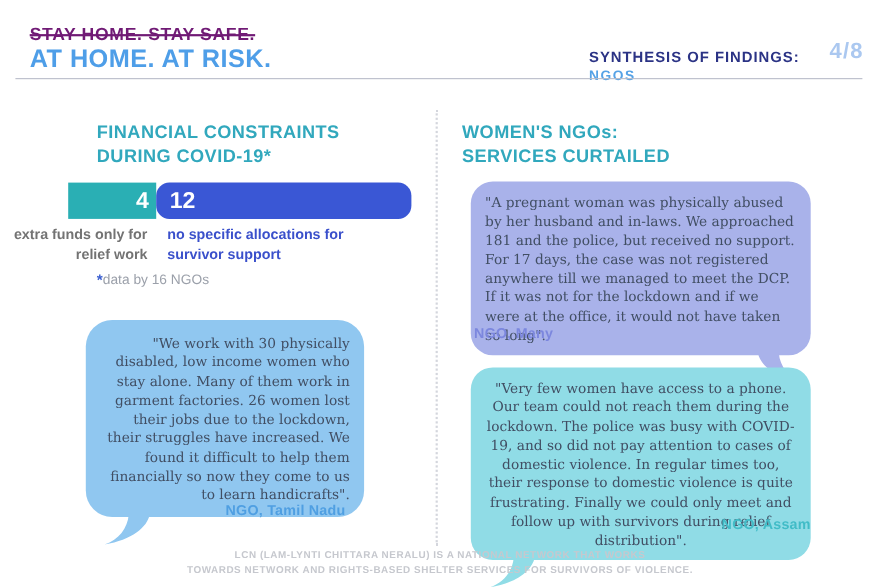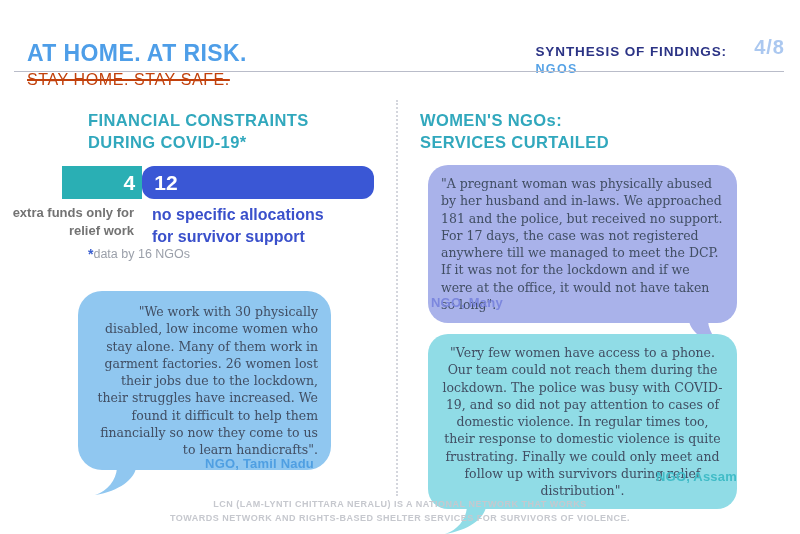--- a/index.html
+++ b/index.html
@@ -8,25 +8,24 @@
     position: relative;
     width: 800px; height: 534px;
     background: #ffffff;
     font-family: "Liberation Sans", sans-serif;
     overflow: hidden;
     margin: 0 auto;
   }
   
   .strike-title {
     position: absolute; left: 27px; top: 23px;
-    font-size: 16px; font-weight: normal; letter-spacing: .6px;
-    color: #c2410c;
+    font-size: 16px; font-weight: bold; letter-spacing: .6px;
+    color: #701a75;
     text-decoration: line-through;
     text-decoration-thickness: 2px;
-    margin-top: 48px;
   }
   .main-title {
     position: absolute; left: 27px; top: 40px;
     font-size: 23px; font-weight: bold; letter-spacing: .4px;
     color: #4e9ee8;
   }
   .header-right {
     position: absolute; right: 73px; top: 30px; text-align: left; margin-top: 14px;
   }
   .header-right .l1 { font-size: 13.5px; font-weight: bold; letter-spacing: .9px; color: #2b3385; }
@@ -58,21 +57,21 @@
   .seg { display: flex; align-items: center; color: #fff; font-size: 21px; font-weight: bold; }
   .seg-teal { background: #2aafb4; justify-content: flex-end; padding-right: 7px; }
   .seg-blue { background: #3a57d5; justify-content: flex-start; padding-left: 12px; }
   .bar-label-left {
     position: absolute; left: 10px; top: 204px; width: 124px;
     text-align: right; font-size: 13px; font-weight: bold;
     line-height: 1.35; color: #737373;
   }
   .bar-label-right {
     position: absolute; left: 152px; top: 204px; width: 195px;
-    text-align: left; font-size: 16px; font-weight: bold;
+    text-align: left; font-size: 13px; font-weight: bold;
     line-height: 1.35; color: #3a50cb;
   }
   .footnote {
     position: absolute; left: 88px; top: 246px;
     font-size: 12.5px; color: #9ba0aa;
   }
   .footnote .mark { color: #3b5fd0; font-weight: bold; font-size: 14px; vertical-align: -1px; }
   
   .bubble {
     position: absolute;

